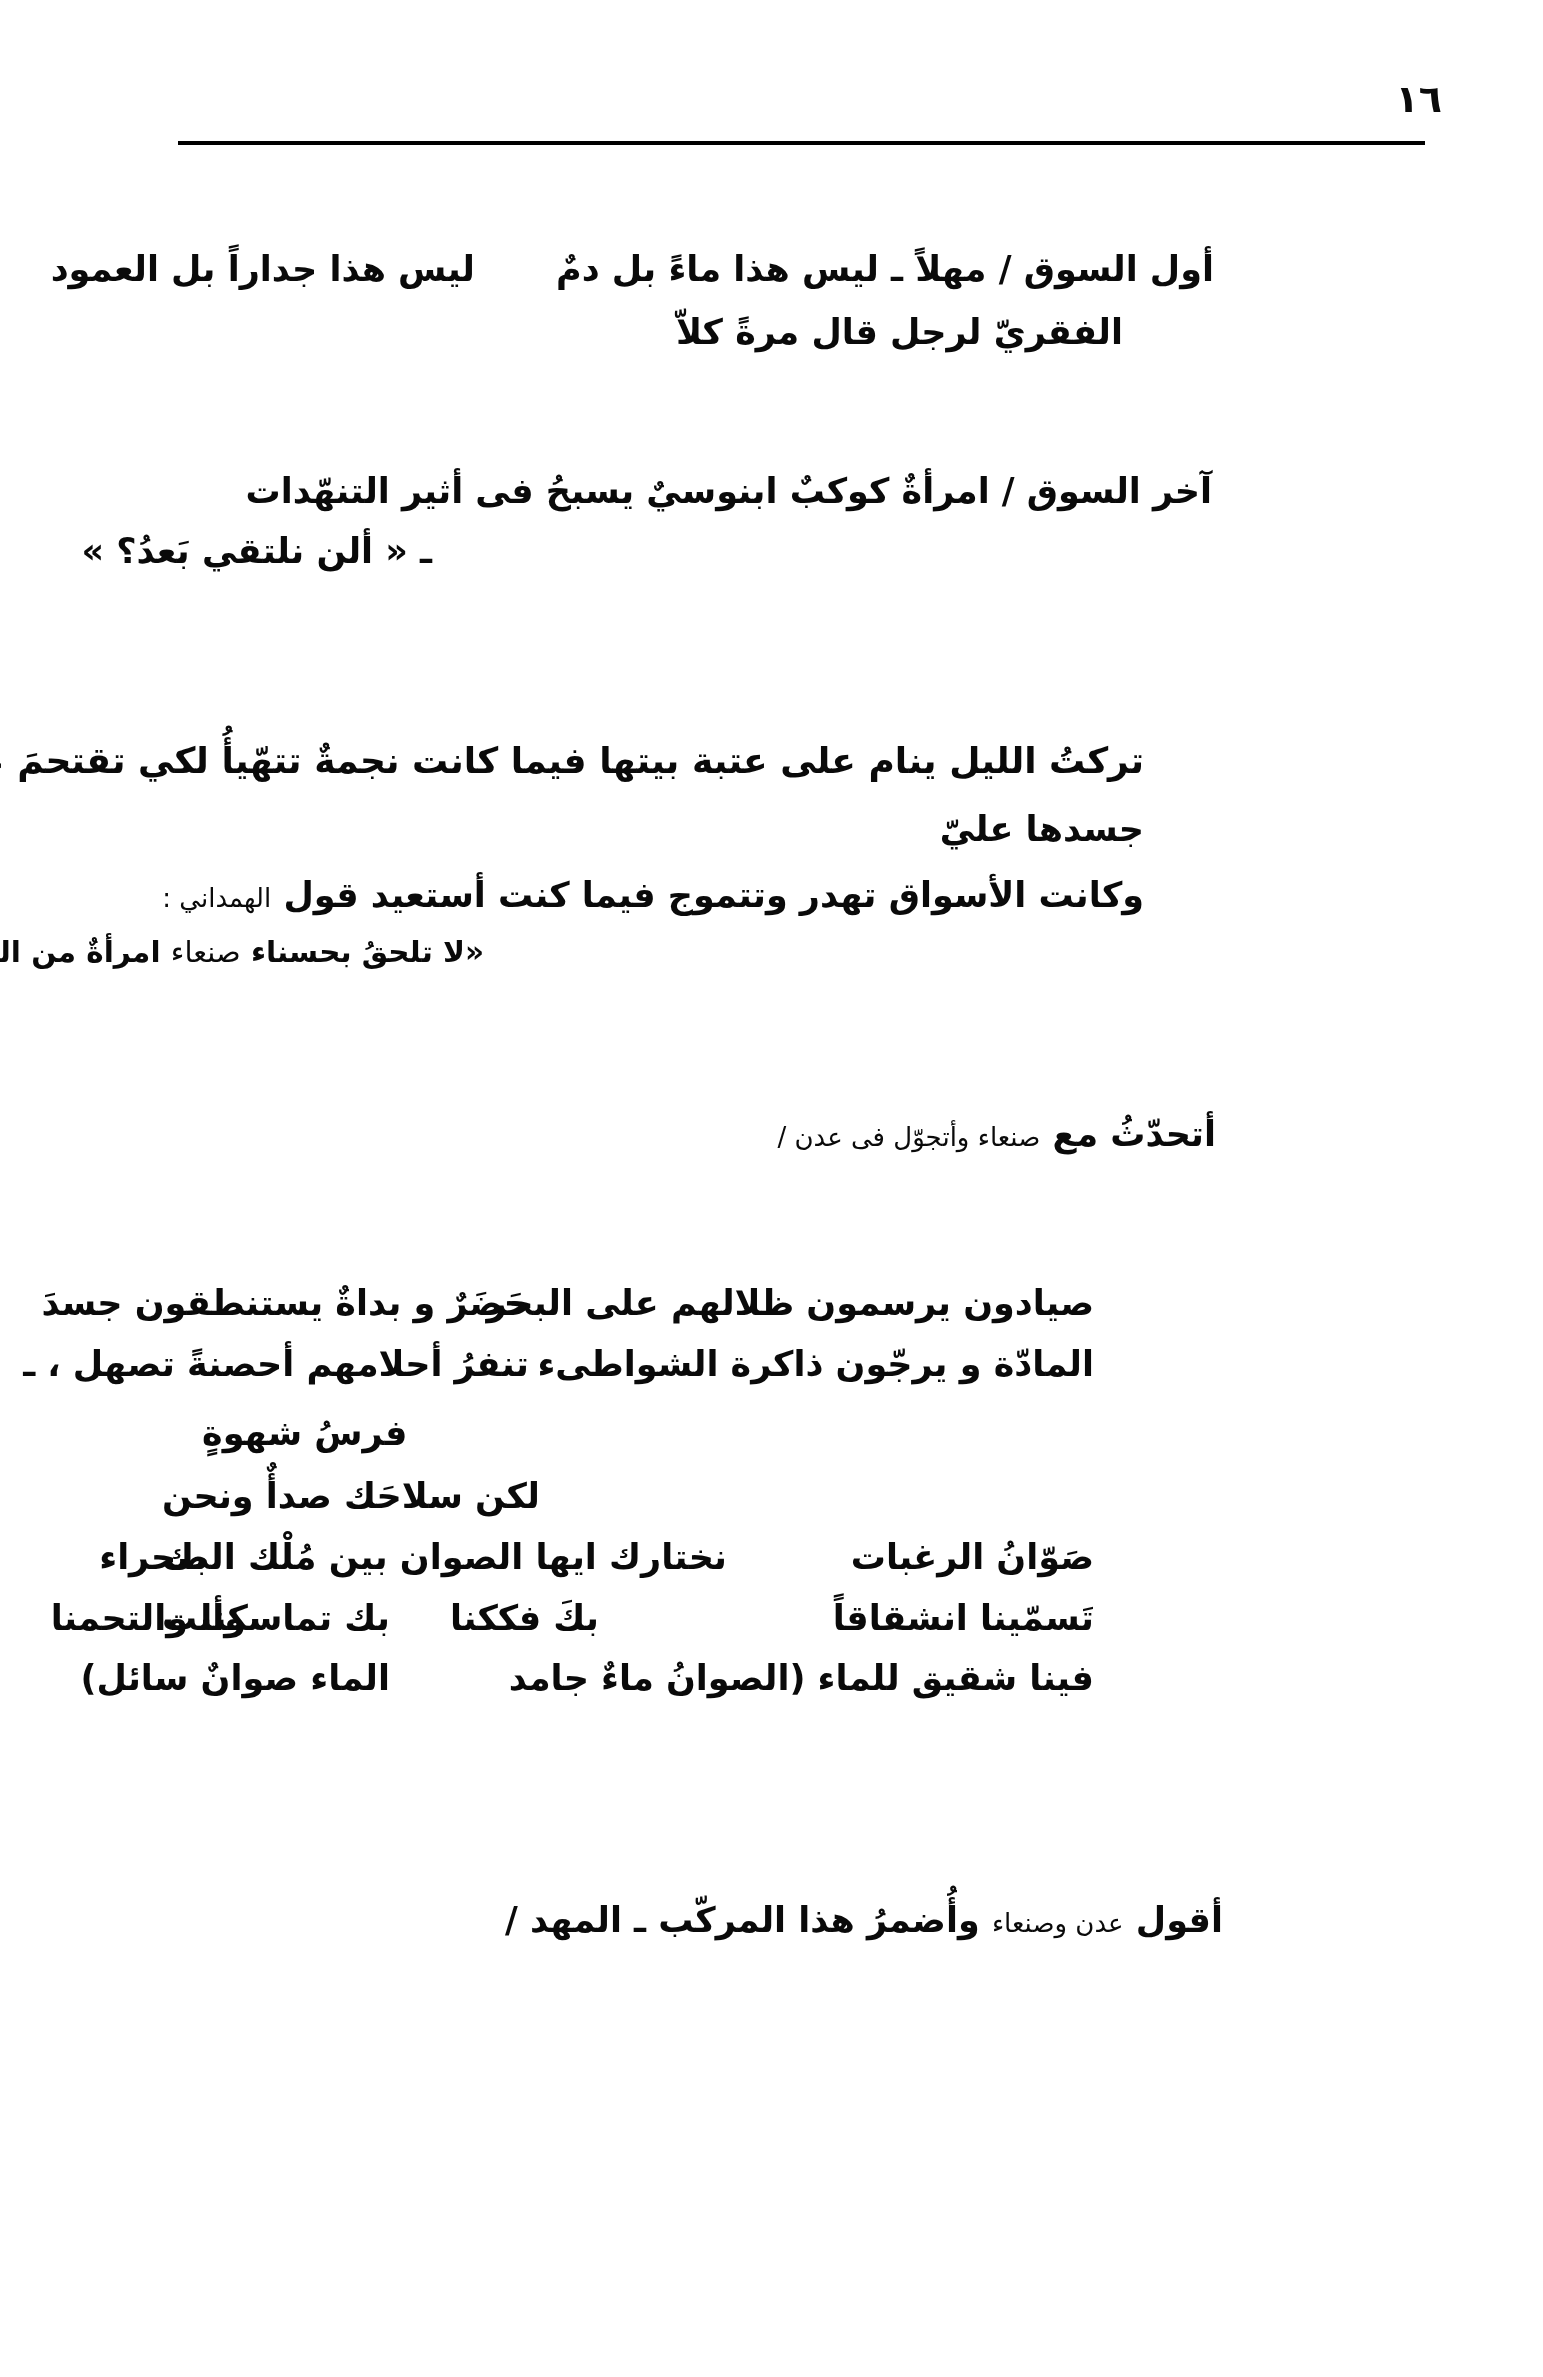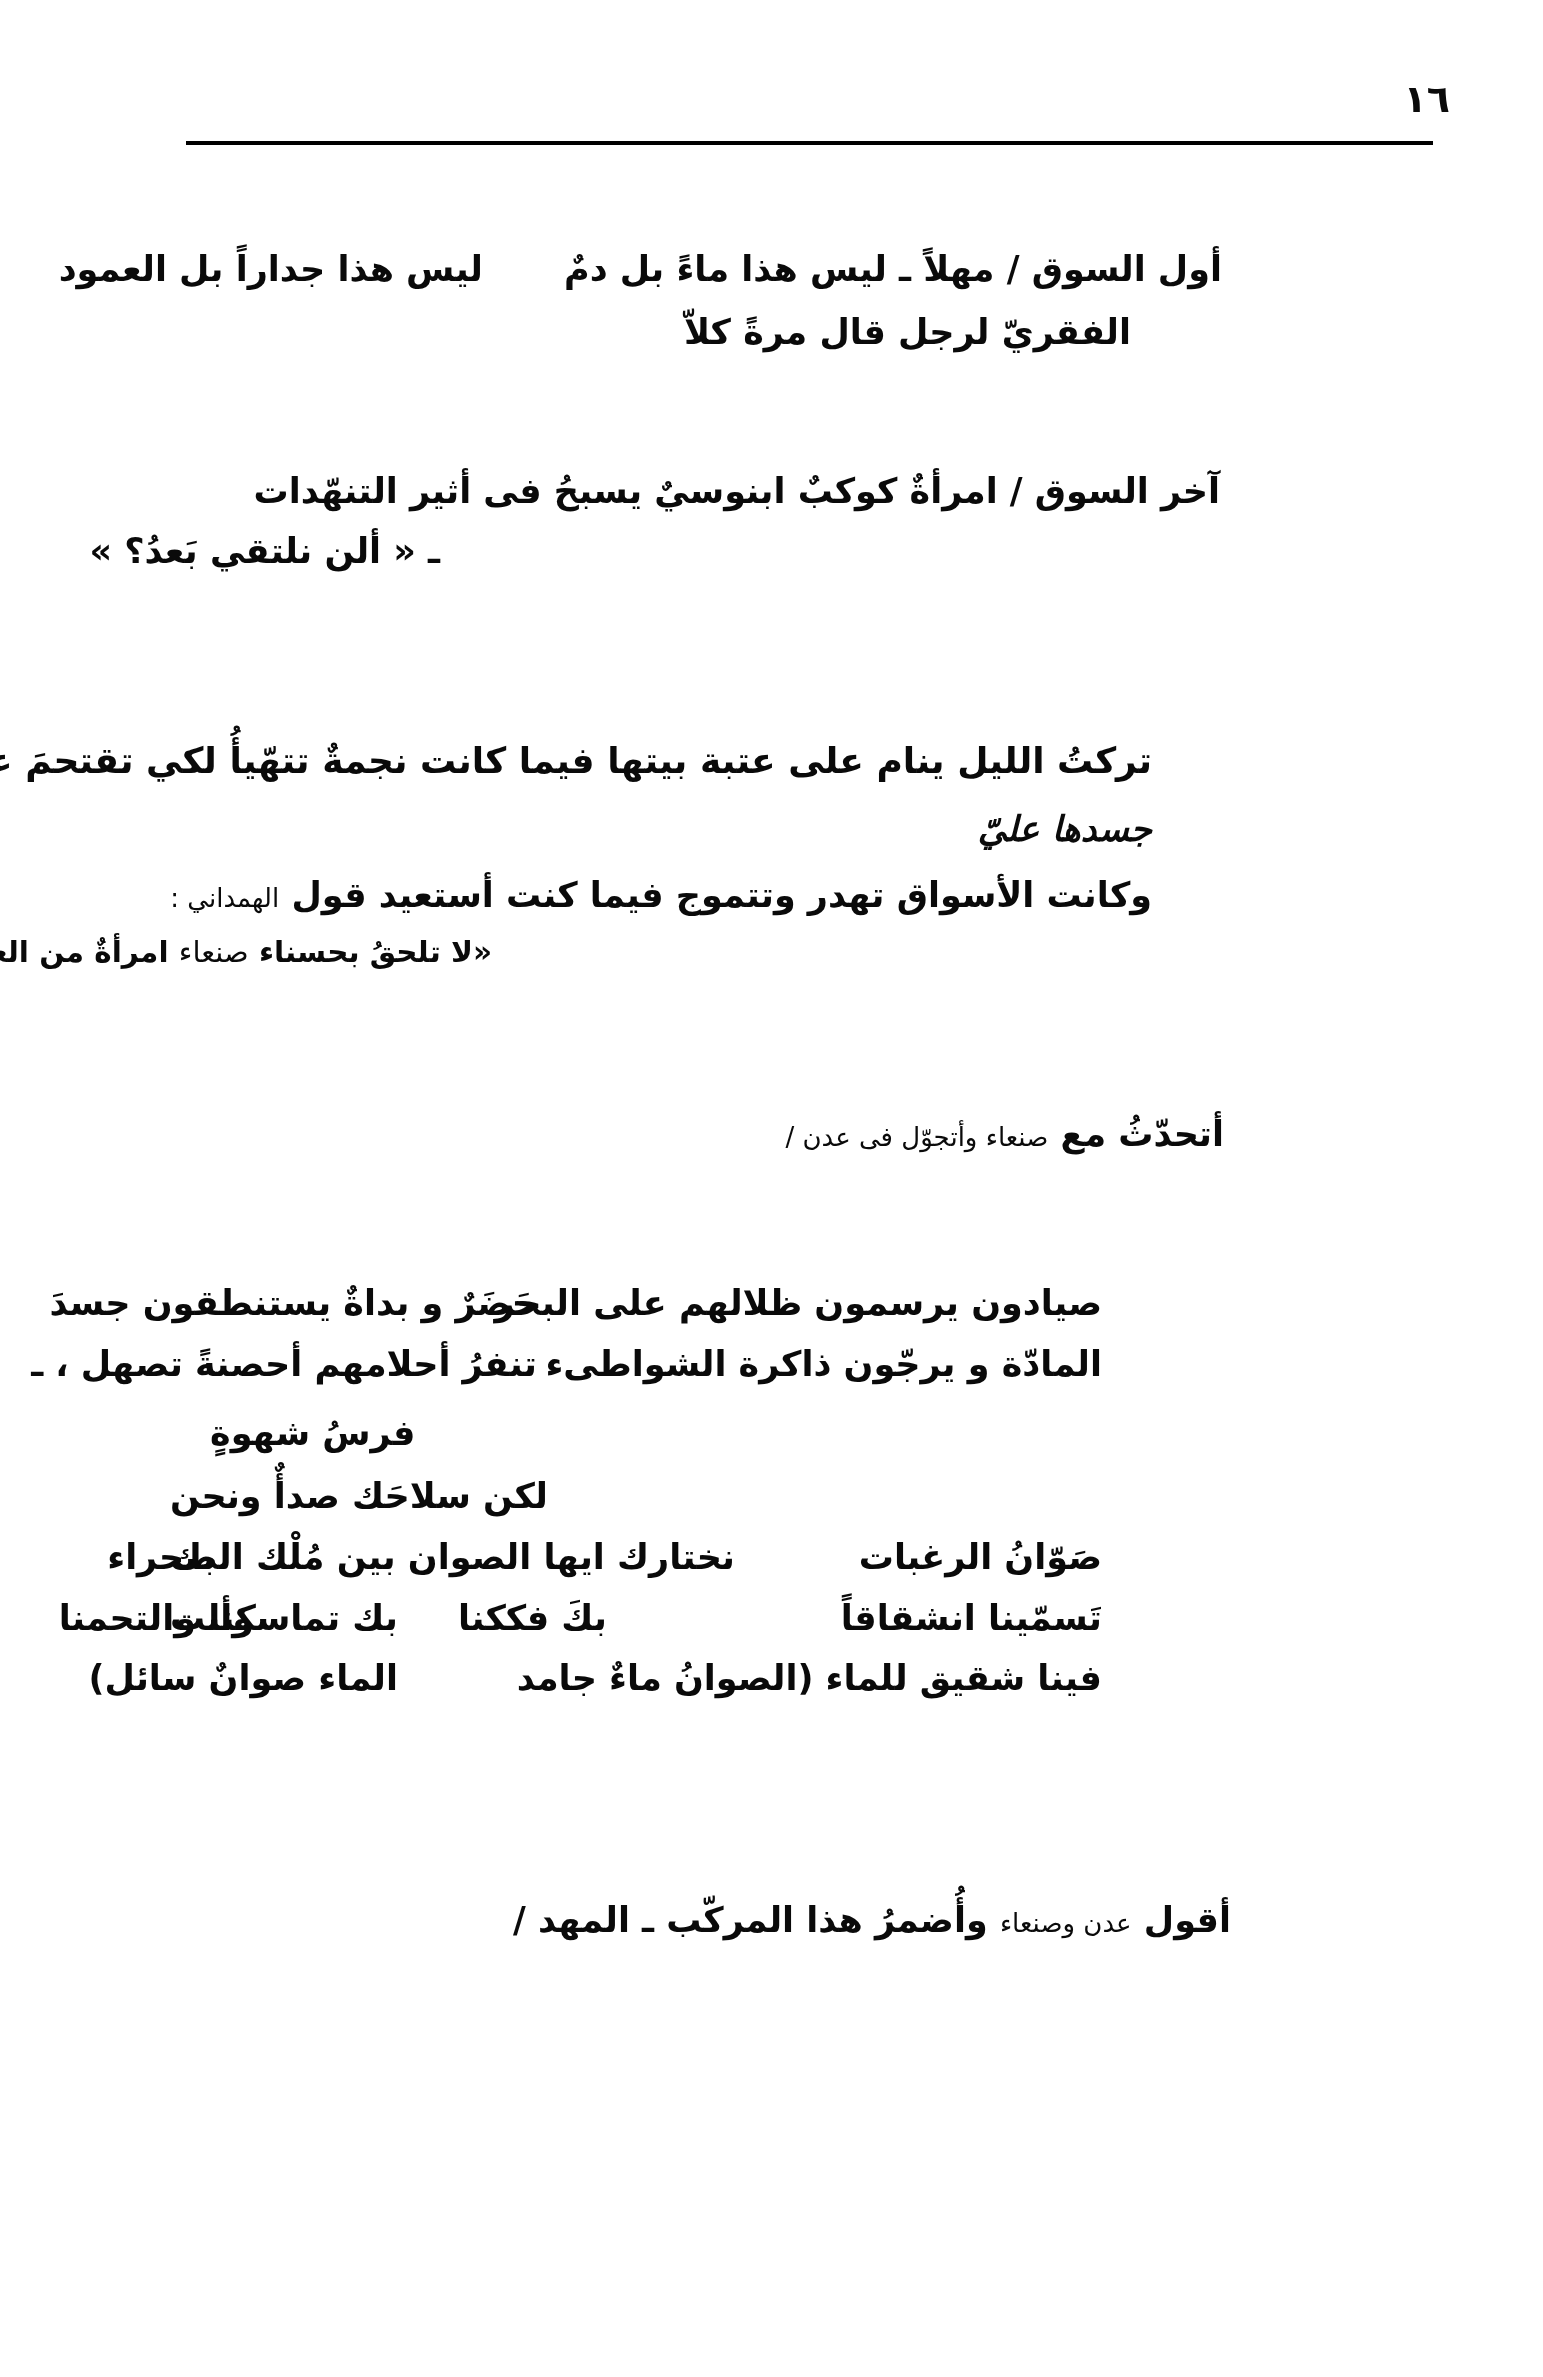--- a/index.html
+++ b/index.html
@@ -10,21 +10,21 @@
     body {
       width: 1543px;
       height: 2377px;
       position: relative;
       overflow: hidden;
       color: #0a0a0a;
       font-family: "DejaVu Sans", sans-serif;
     }
     .page {
       position: absolute;
-      left: 8px; top: 0;
+      left: 0; top: 0;
       width: 1353px;
       height: 2377px;
     }
     .page-number {
       position: absolute;
       top: 80px;
       left: 1390px;
       width: 52px;
       text-align: right;
       font-size: 38px;
@@ -59,21 +59,21 @@
   <div class="header-rule"></div>
 
   <div class="line" style="top:252px; right:139px;">أول السوق / مهلاً ـ ليس هذا ماءً بل دمٌ</div>
   <div class="line" style="top:252px; right:878px;">ليس هذا جداراً بل العمود</div>
   <div class="line" style="top:315px; right:230px;margin-left:31px;">الفقريّ لرجل قال مرةً كلاّ</div>
 
   <div class="line" style="top:474px; right:141px;">آخر السوق / امرأةٌ كوكبٌ ابنوسيٌ يسبحُ فى أثير التنهّدات</div>
   <div class="line" style="top:534px; right:921px;">ـ « ألن نلتقي بَعدُ؟ »</div>
 
   <div class="line" style="top:743px; right:209px; font-size:36px;">تركتُ الليل ينام على عتبة بيتها فيما كانت نجمةٌ تتهّيأُ لكي تقتحمَ غرفتي وتقرأَ</div>
-  <div class="line" style="top:812px; right:209px;font-style:italic;">جسدها عليّ</div>
+  <div class="line" style="top:812px; right:209px;">جسدها عليّ</div>
   <div class="line" style="top:878px; right:209px;">
     <span>وكانت الأسواق تهدر وتتموج فيما كنت أستعيد قول</span>
     <span class="small">الهمداني :</span>
   </div>
   <div class="line" style="top:938px; right:869px; font-size:29.5px;">
     <span>«لا تلحقُ بحسناء</span>
     <span class="small" style="font-size:29px;">صنعاء</span>
     <span>امرأةٌ من العالم»</span>
   </div>
 

